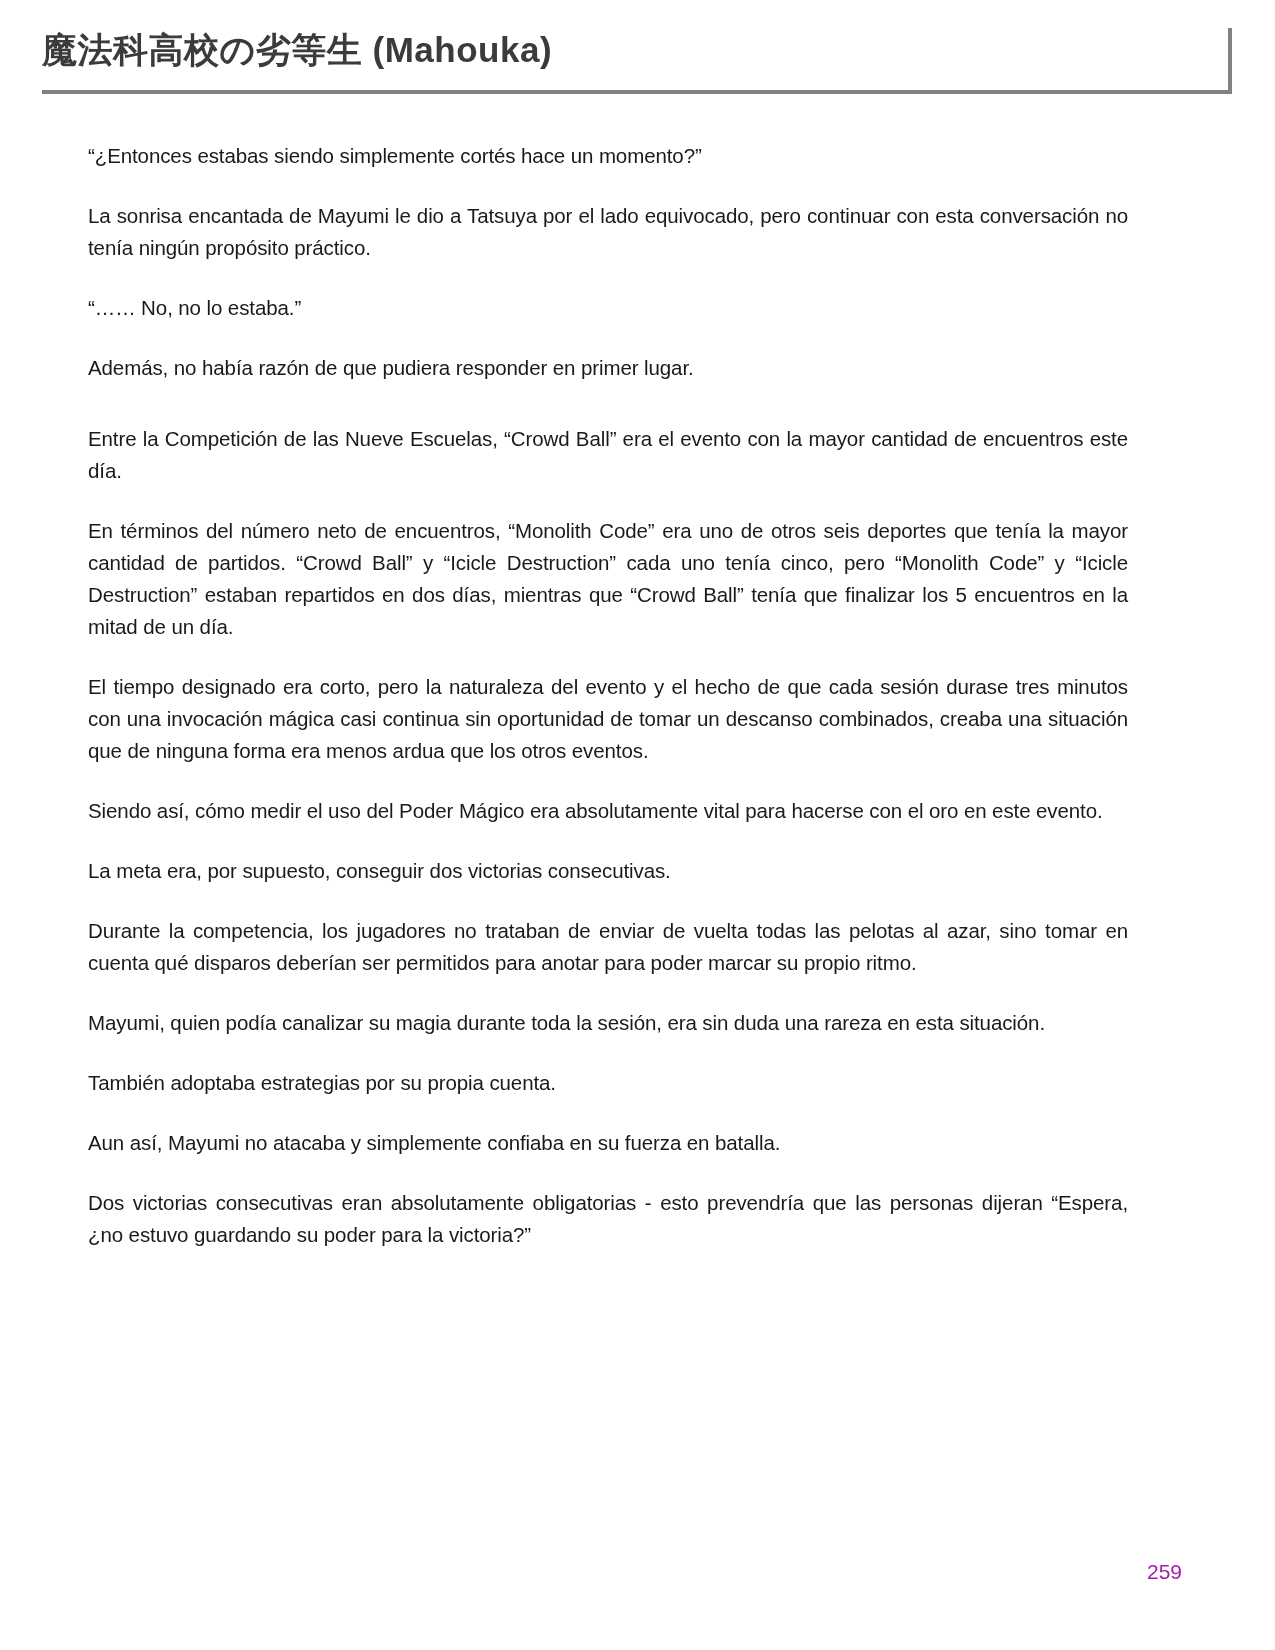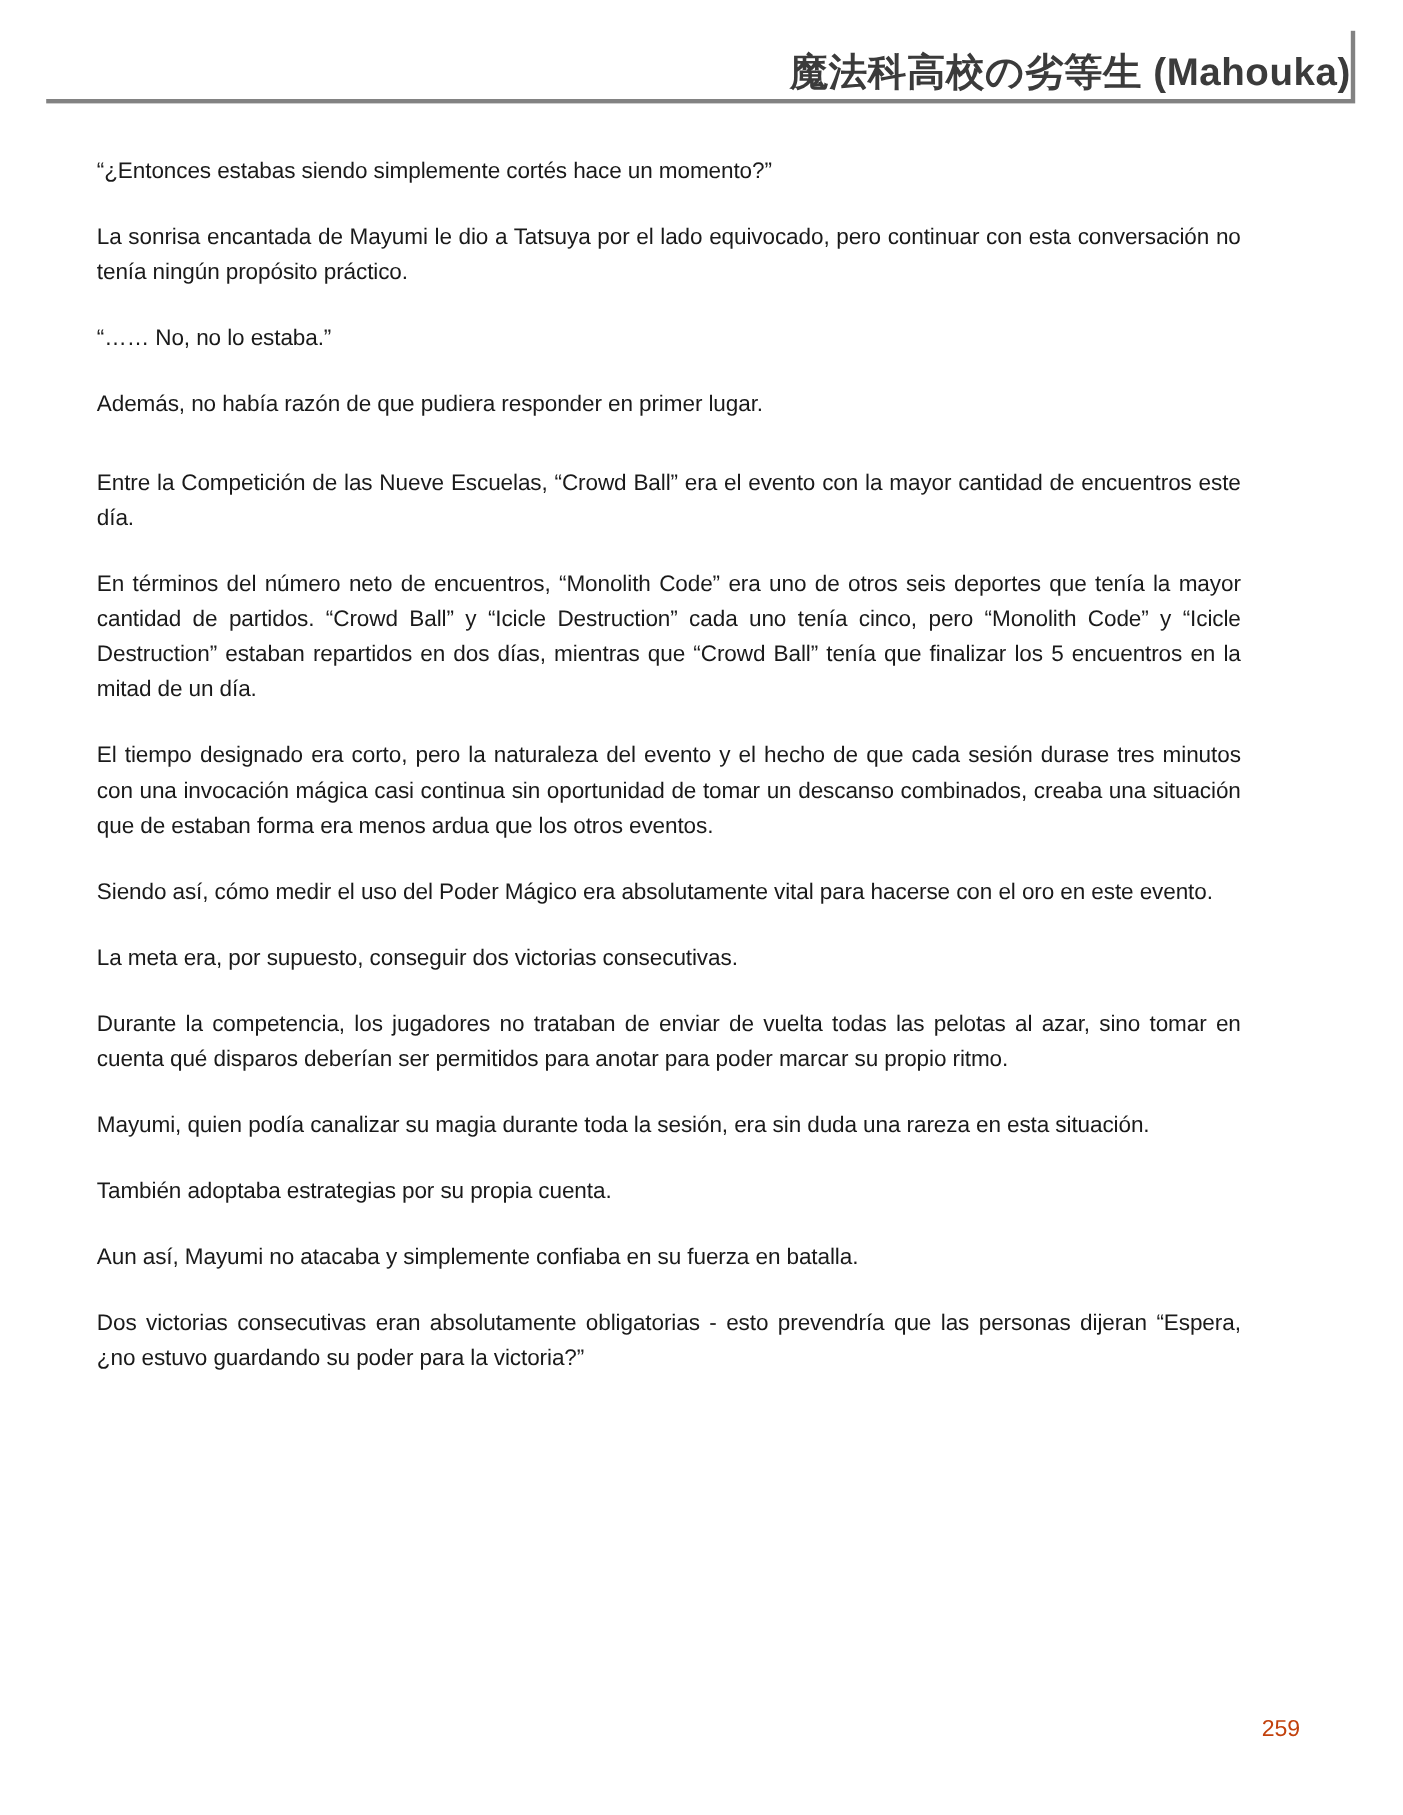--- a/index.html
+++ b/index.html
@@ -19,25 +19,25 @@
     left: 42px;
     right: 43px;
     top: 0;
     height: 90px;
     border-bottom: 4px solid #828282;
     display: flex;
     align-items: flex-end;
   }
   .header-title {
     flex: 1;
-    text-align: right;
+    text-align: left;
     font-size: 35px;
     font-weight: bold;
     color: #3b3b3b;
-    padding-bottom: 1px;
+    padding-bottom: 16px;
     letter-spacing: 0.5px;
     white-space: nowrap;
   }
   .header-divider {
     width: 4px;
     height: 62px;
     background: #828282;
     flex: 0 0 auto;
   }
   .header-volume {
@@ -69,41 +69,41 @@
     color: #1a1a1a;
   }
   .content p.scene-break { margin-top: 39px; }
 
   
   .page-number {
     position: absolute;
     right: 93px;
     top: 1560px;
     font-size: 21px;
-    color: #c2410c;
+    color: #a21caf;
   }
 </style>
 </head>
 <body>
 
 <div class="page">
 
   <div class="header">
     <div class="header-title">魔法科高校の劣等生 (Mahouka)</div>
     <div class="header-divider"></div>
   </div>
 
   <div class="content">
     <p>“¿Entonces estabas siendo simplemente cortés hace un momento?”</p>
     <p>La sonrisa encantada de Mayumi le dio a Tatsuya por el lado equivocado, pero continuar con esta conversación no tenía ningún propósito práctico.</p>
     <p>“…… No, no lo estaba.”</p>
     <p>Además, no había razón de que pudiera responder en primer lugar.</p>
     <p class="scene-break">Entre la Competición de las Nueve Escuelas, “Crowd Ball” era el evento con la mayor cantidad de encuentros este día.</p>
     <p>En términos del número neto de encuentros, “Monolith Code” era uno de otros seis deportes que tenía la mayor cantidad de partidos. “Crowd Ball” y “Icicle Destruction” cada uno tenía cinco, pero “Monolith Code” y “Icicle Destruction” estaban repartidos en dos días, mientras que “Crowd Ball” tenía que finalizar los 5 encuentros en la mitad de un día.</p>
-    <p>El tiempo designado era corto, pero la naturaleza del evento y el hecho de que cada sesión durase tres minutos con una invocación mágica casi continua sin oportunidad de tomar un descanso combinados, creaba una situación que de estaban forma era menos ardua que los otros eventos.</p>
+    <p>El tiempo designado era corto, pero la naturaleza del evento y el hecho de que cada sesión durase tres minutos con una invocación mágica casi continua sin oportunidad de tomar un descanso combinados, creaba una situación que de ninguna forma era menos ardua que los otros eventos.</p>
     <p>Siendo así, cómo medir el uso del Poder Mágico era absolutamente vital para hacerse con el oro en este evento.</p>
     <p>La meta era, por supuesto, conseguir dos victorias consecutivas.</p>
     <p>Durante la competencia, los jugadores no trataban de enviar de vuelta todas las pelotas al azar, sino tomar en cuenta qué disparos deberían ser permitidos para anotar para poder marcar su propio ritmo.</p>
     <p>Mayumi, quien podía canalizar su magia durante toda la sesión, era sin duda una rareza en esta situación.</p>
     <p>También adoptaba estrategias por su propia cuenta.</p>
     <p>Aun así, Mayumi no atacaba y simplemente confiaba en su fuerza en batalla.</p>
     <p>Dos victorias consecutivas eran absolutamente obligatorias - esto prevendría que las personas dijeran “Espera, ¿no estuvo guardando su poder para la victoria?”</p>
   </div>
 
   <div class="page-number">259</div>

